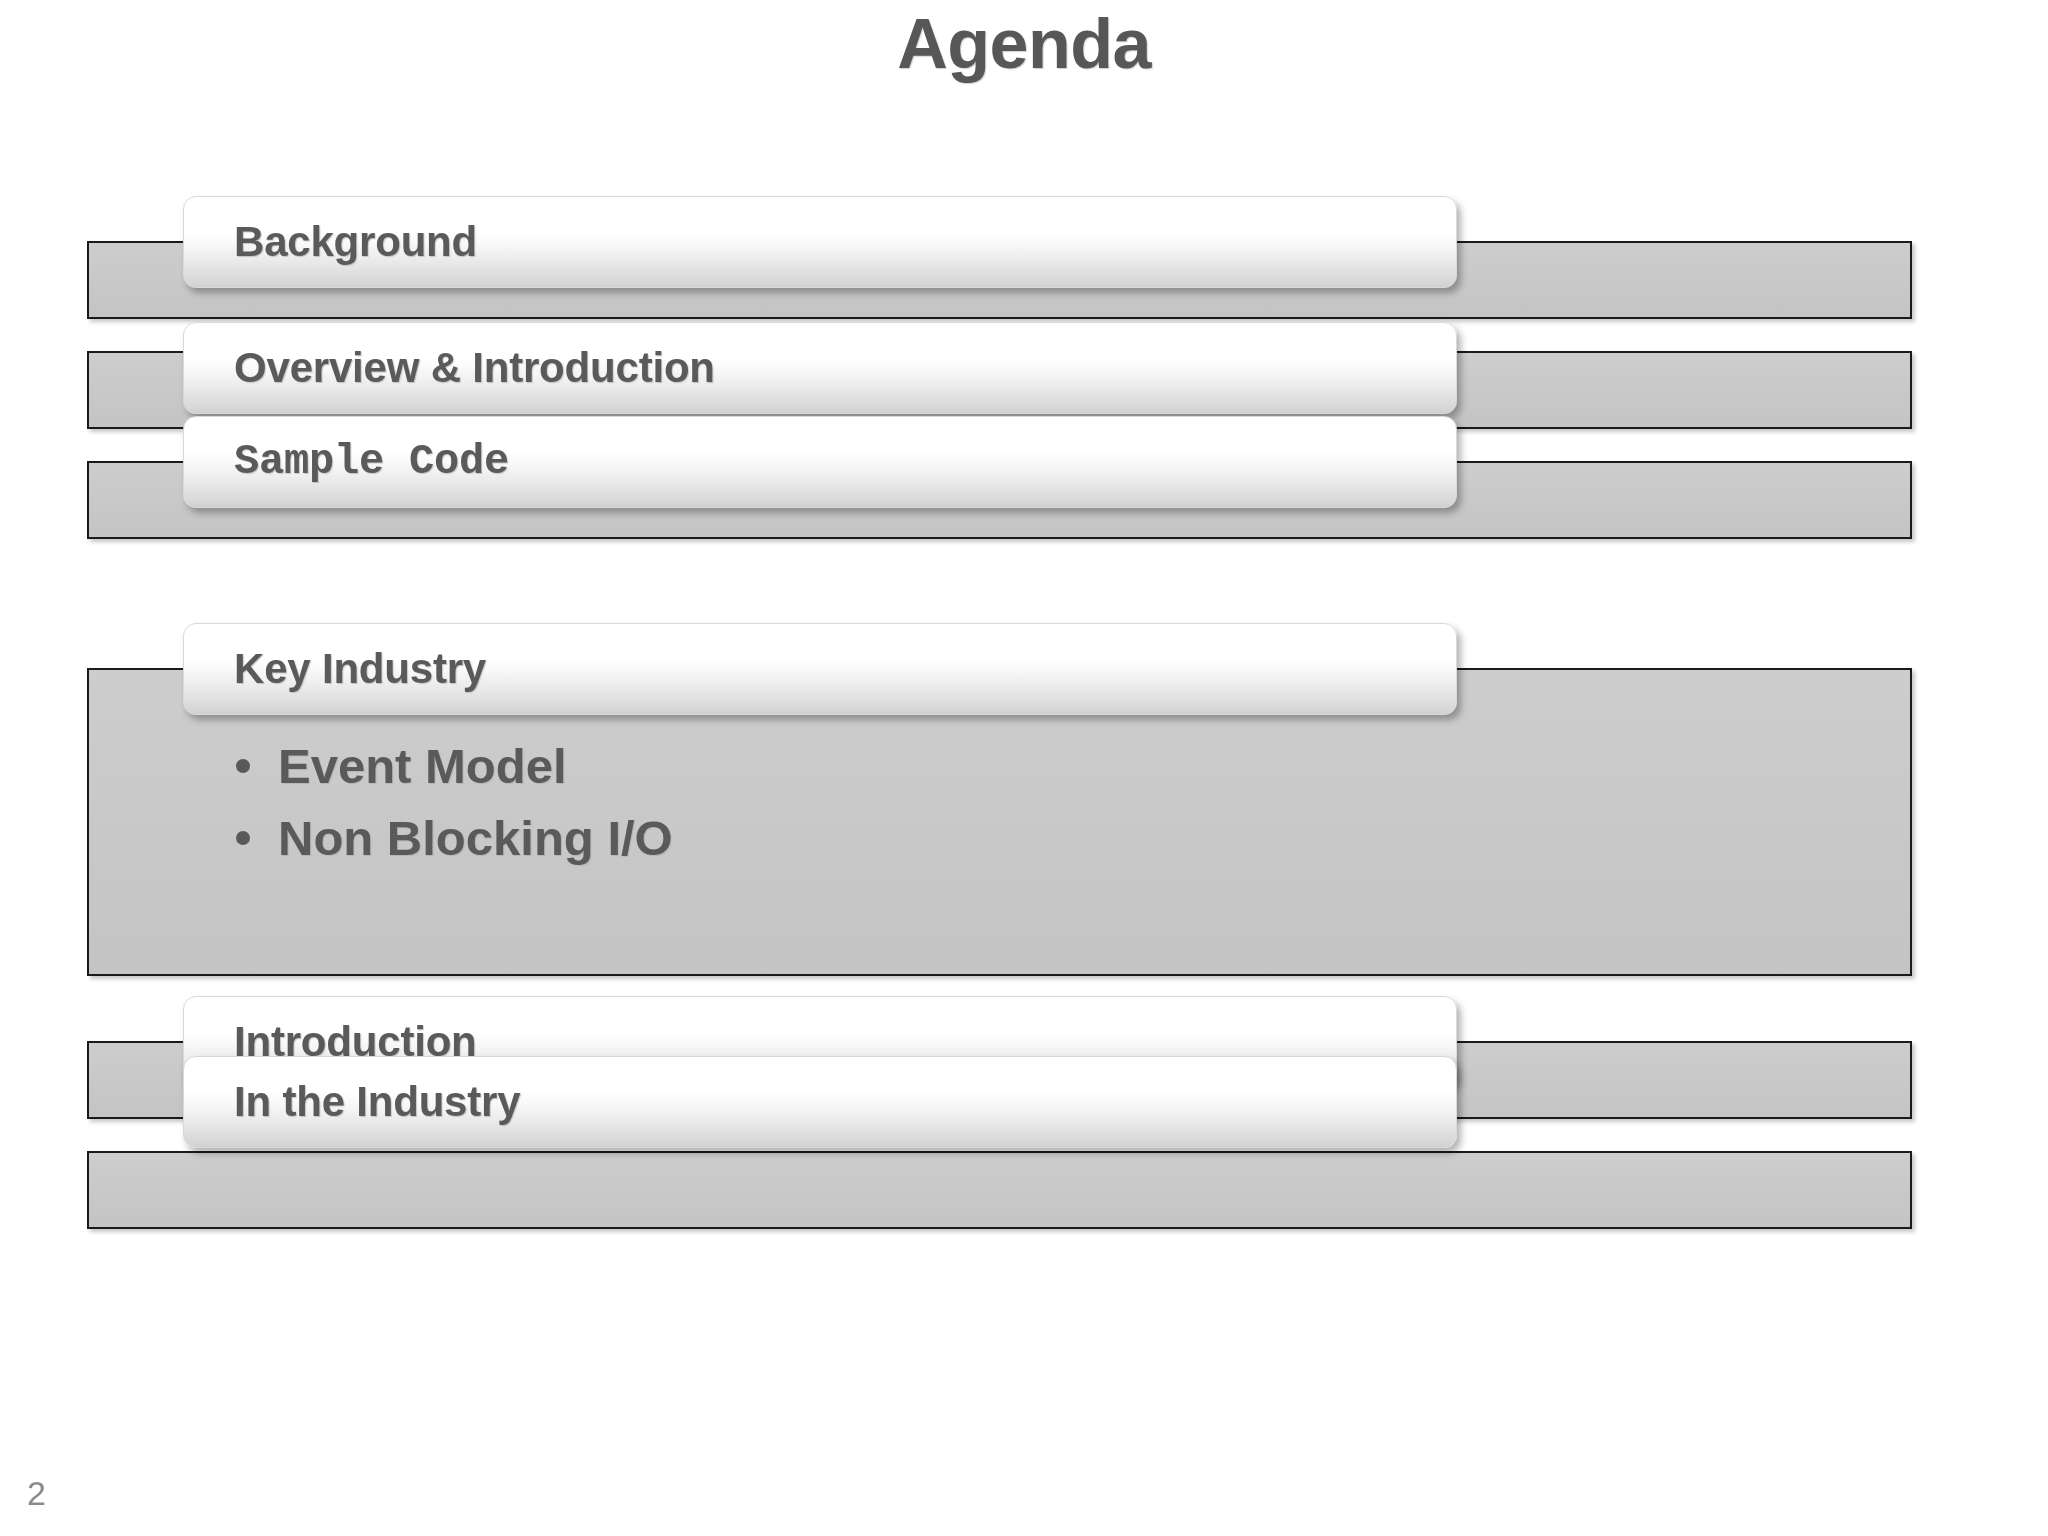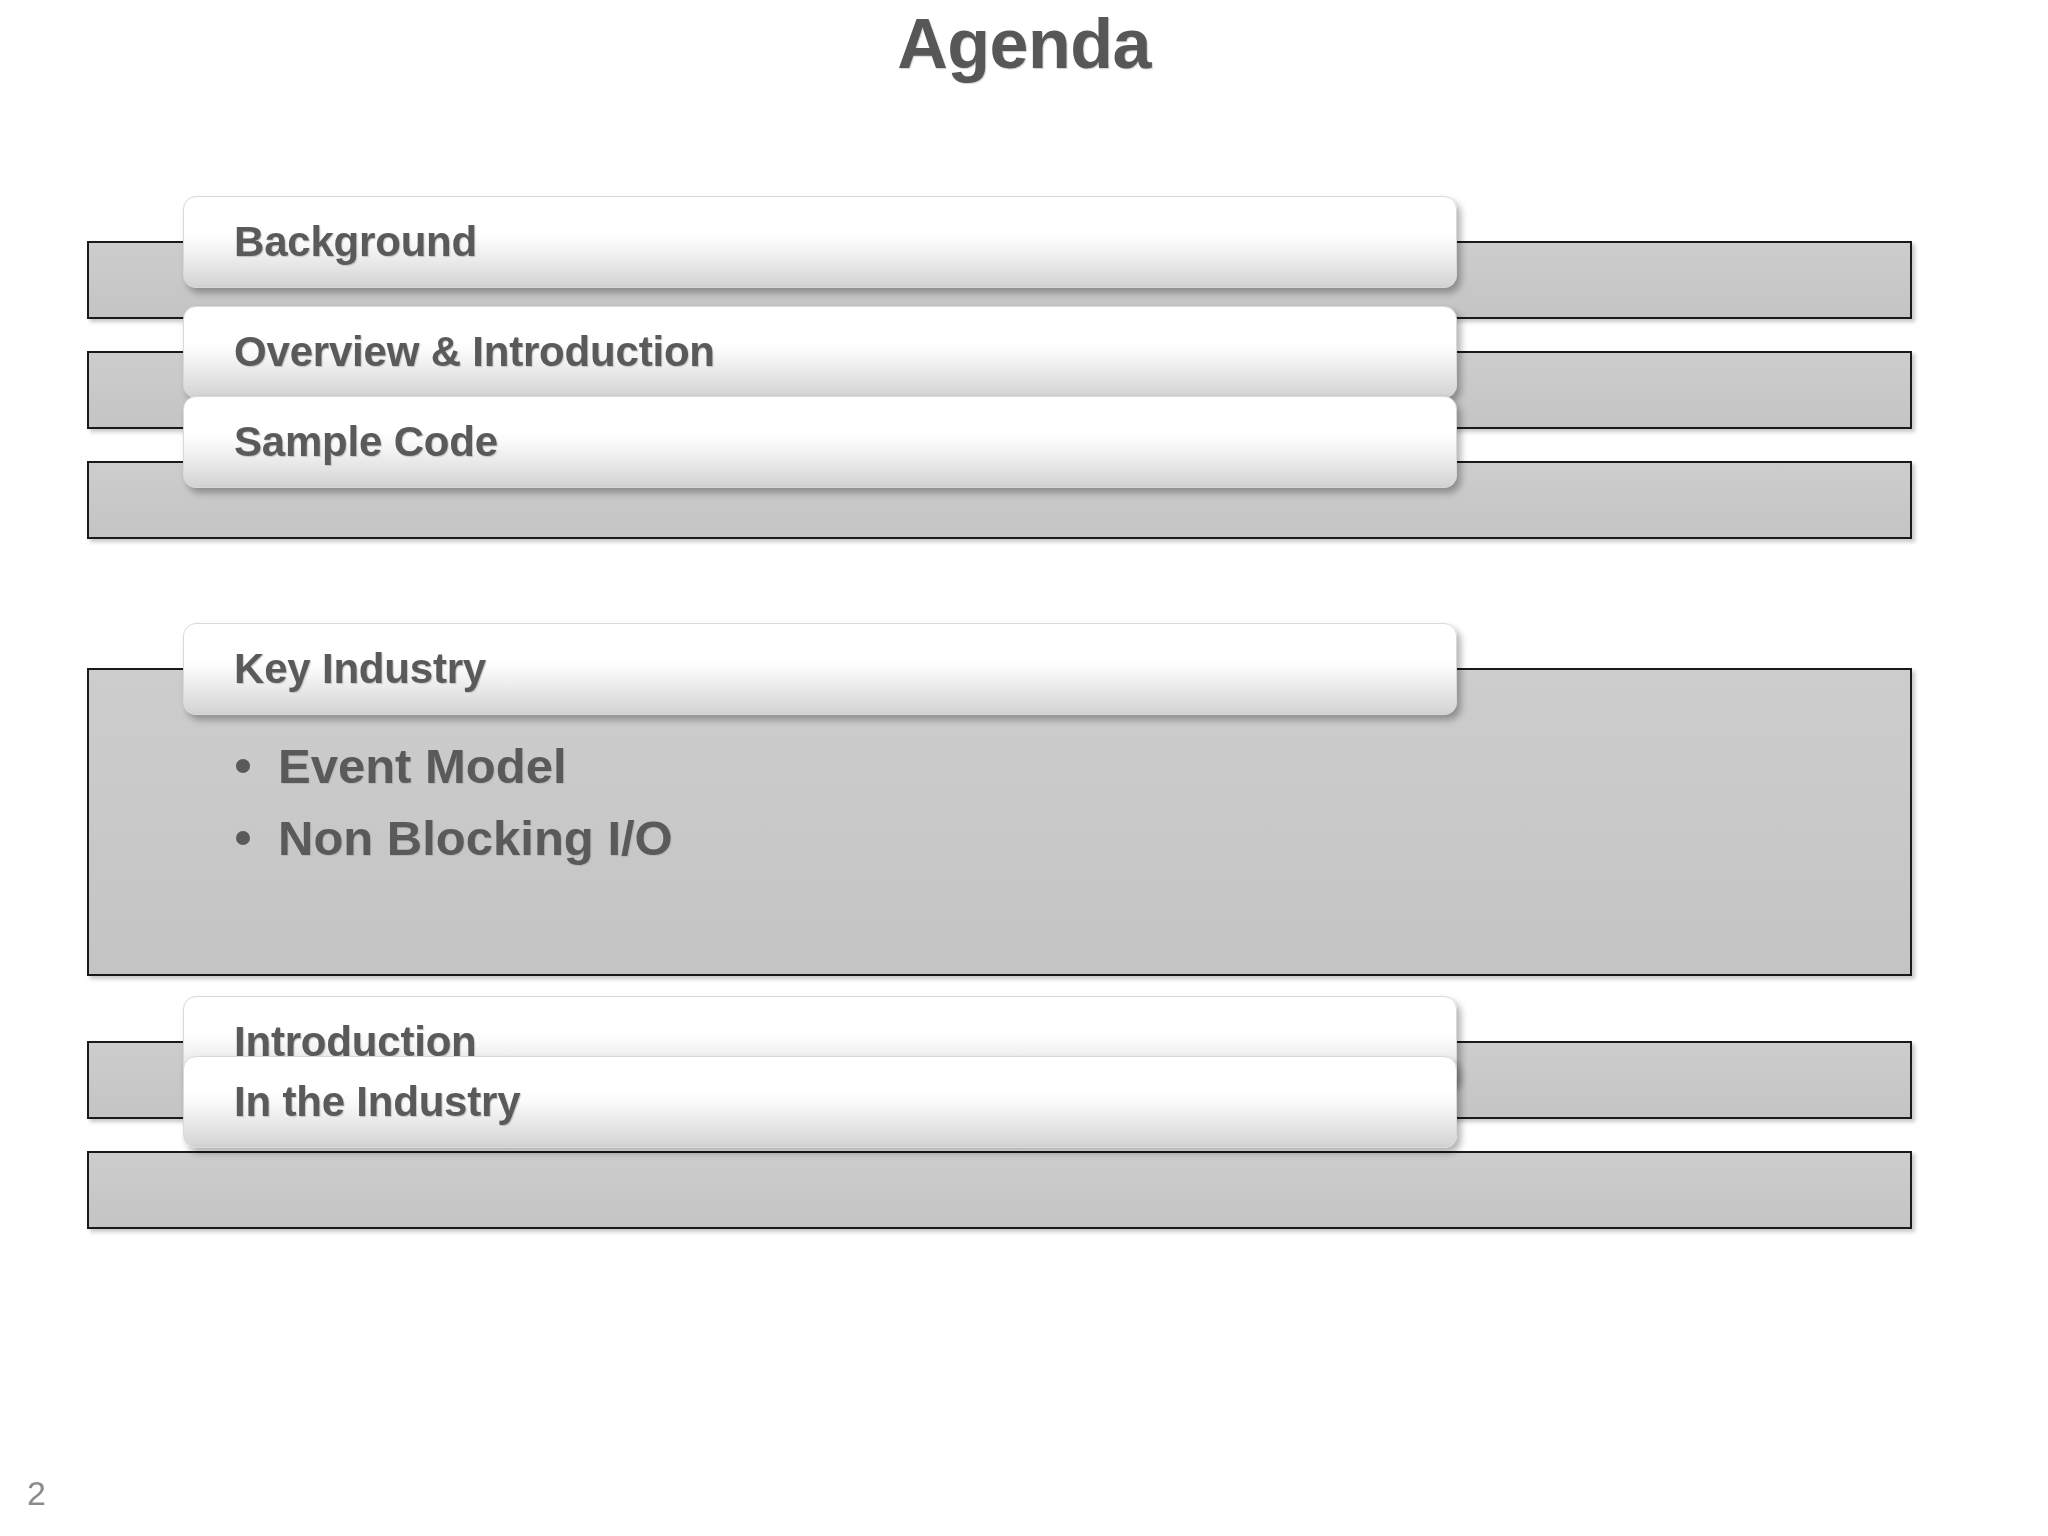--- a/index.html
+++ b/index.html
@@ -152,28 +152,28 @@
 
     <div class="row">
       <div class="plate" style="top:241px;height:78px;"></div>
       <div class="pill" style="top:196px;">
         <span class="pill-label">Background</span>
       </div>
     </div>
 
     <div class="row">
       <div class="plate" style="top:351px;height:78px;"></div>
-      <div class="pill" style="top:306px;">
+      <div class="pill" style="top:322px;">
         <span class="pill-label">Overview &amp; Introduction</span>
       </div>
     </div>
 
     <div class="row">
       <div class="plate" style="top:461px;height:78px;"></div>
-      <div class="pill" style="top:396px;">
+      <div class="pill" style="top:416px;font-family:Liberation Mono, monospace;">
         <span class="pill-label">Sample Code</span>
       </div>
     </div>
 
     <div class="row">
       <div class="plate" style="top:668px;height:308px;"></div>
       <div class="pill" style="top:623px;">
         <span class="pill-label">Key Industry</span>
       </div>
       <ul class="bullets">

